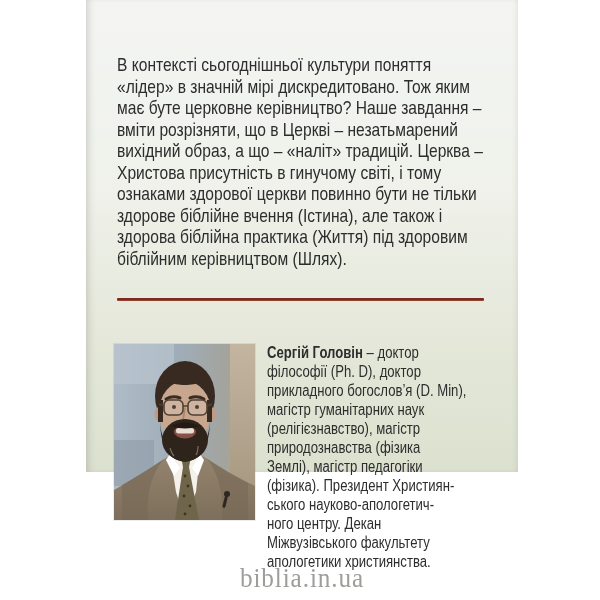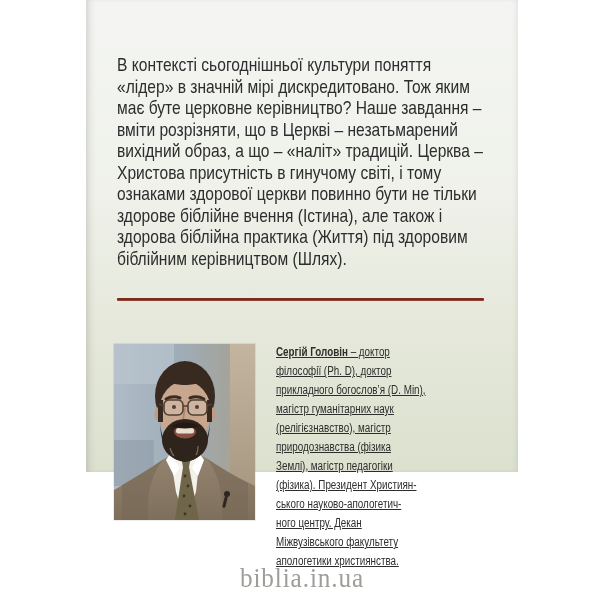--- a/index.html
+++ b/index.html
@@ -36,22 +36,22 @@
     background:linear-gradient(180deg,var(--color-divider) 70%,#a9653a 100%);
     border-radius:1px;
   }
   .photo{
     position:absolute;left:28px;top:344px;width:141px;height:176px;
     box-shadow:0 0 0 1px rgba(0,0,0,.07);
     overflow:hidden;
   }
   .photo svg{display:block;}
   .bio{
-    position:absolute;left:190px;top:343px;width:300px;
-    font-size:12px;line-height:19px;color:var(--color-text);text-decoration:underline;
+    position:absolute;left:181px;top:343px;width:300px;
+    font-size:16px;line-height:19px;color:var(--color-text);
   }
   .bio .name{font-weight:bold;}
   .bio .rest-lines{white-space:pre-line;}
   .watermark{
     position:absolute;left:0;top:562px;width:432px;text-align:center;
     font-family:"Liberation Serif",serif;
     font-size:28px;color:var(--color-watermark);
     transform:scaleX(.9);transform-origin:50% 0;
     letter-spacing:1px;
   }

